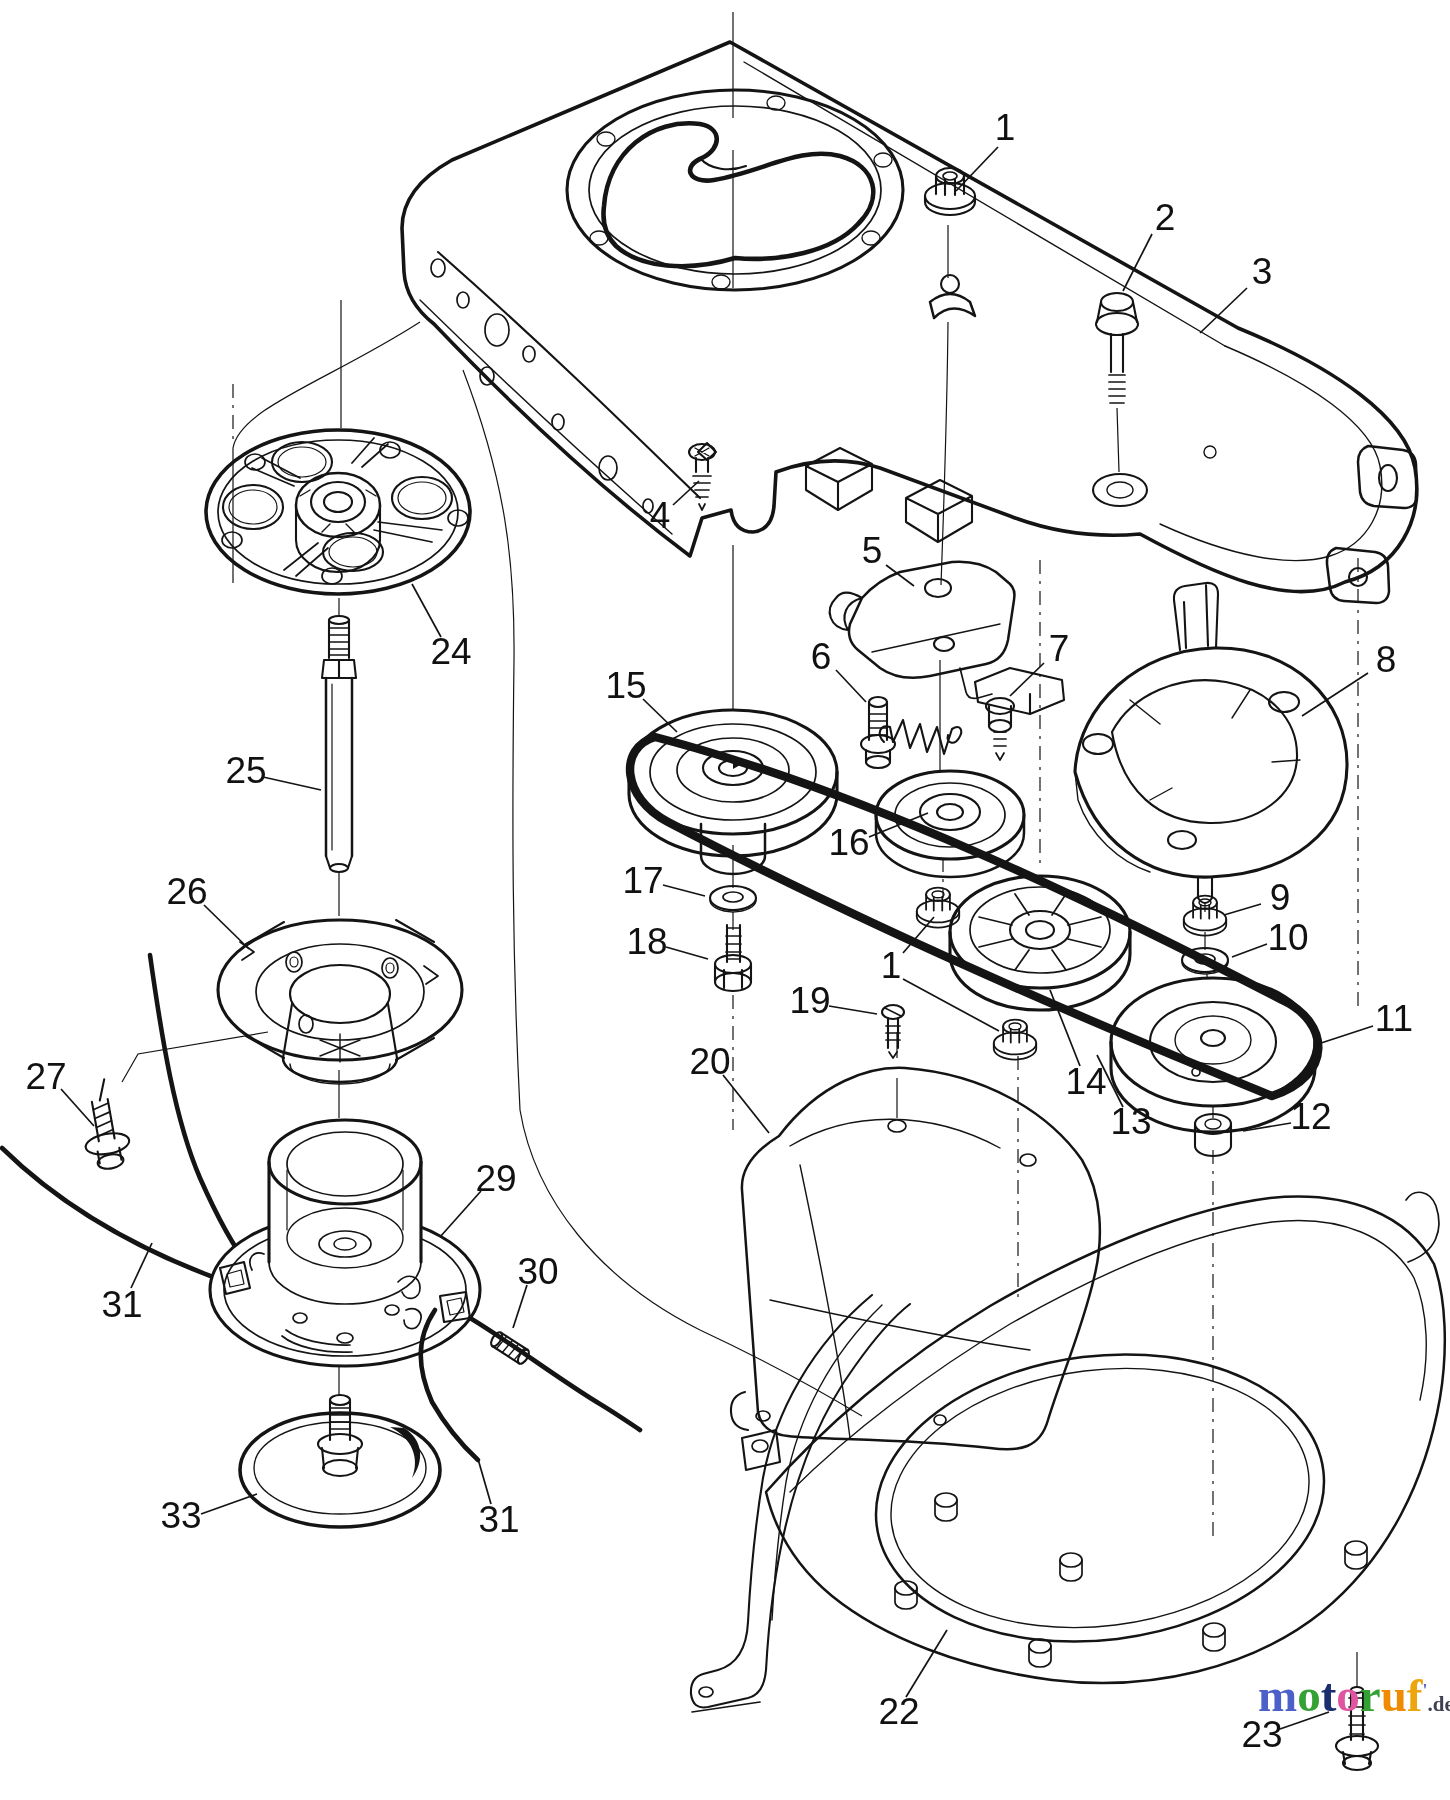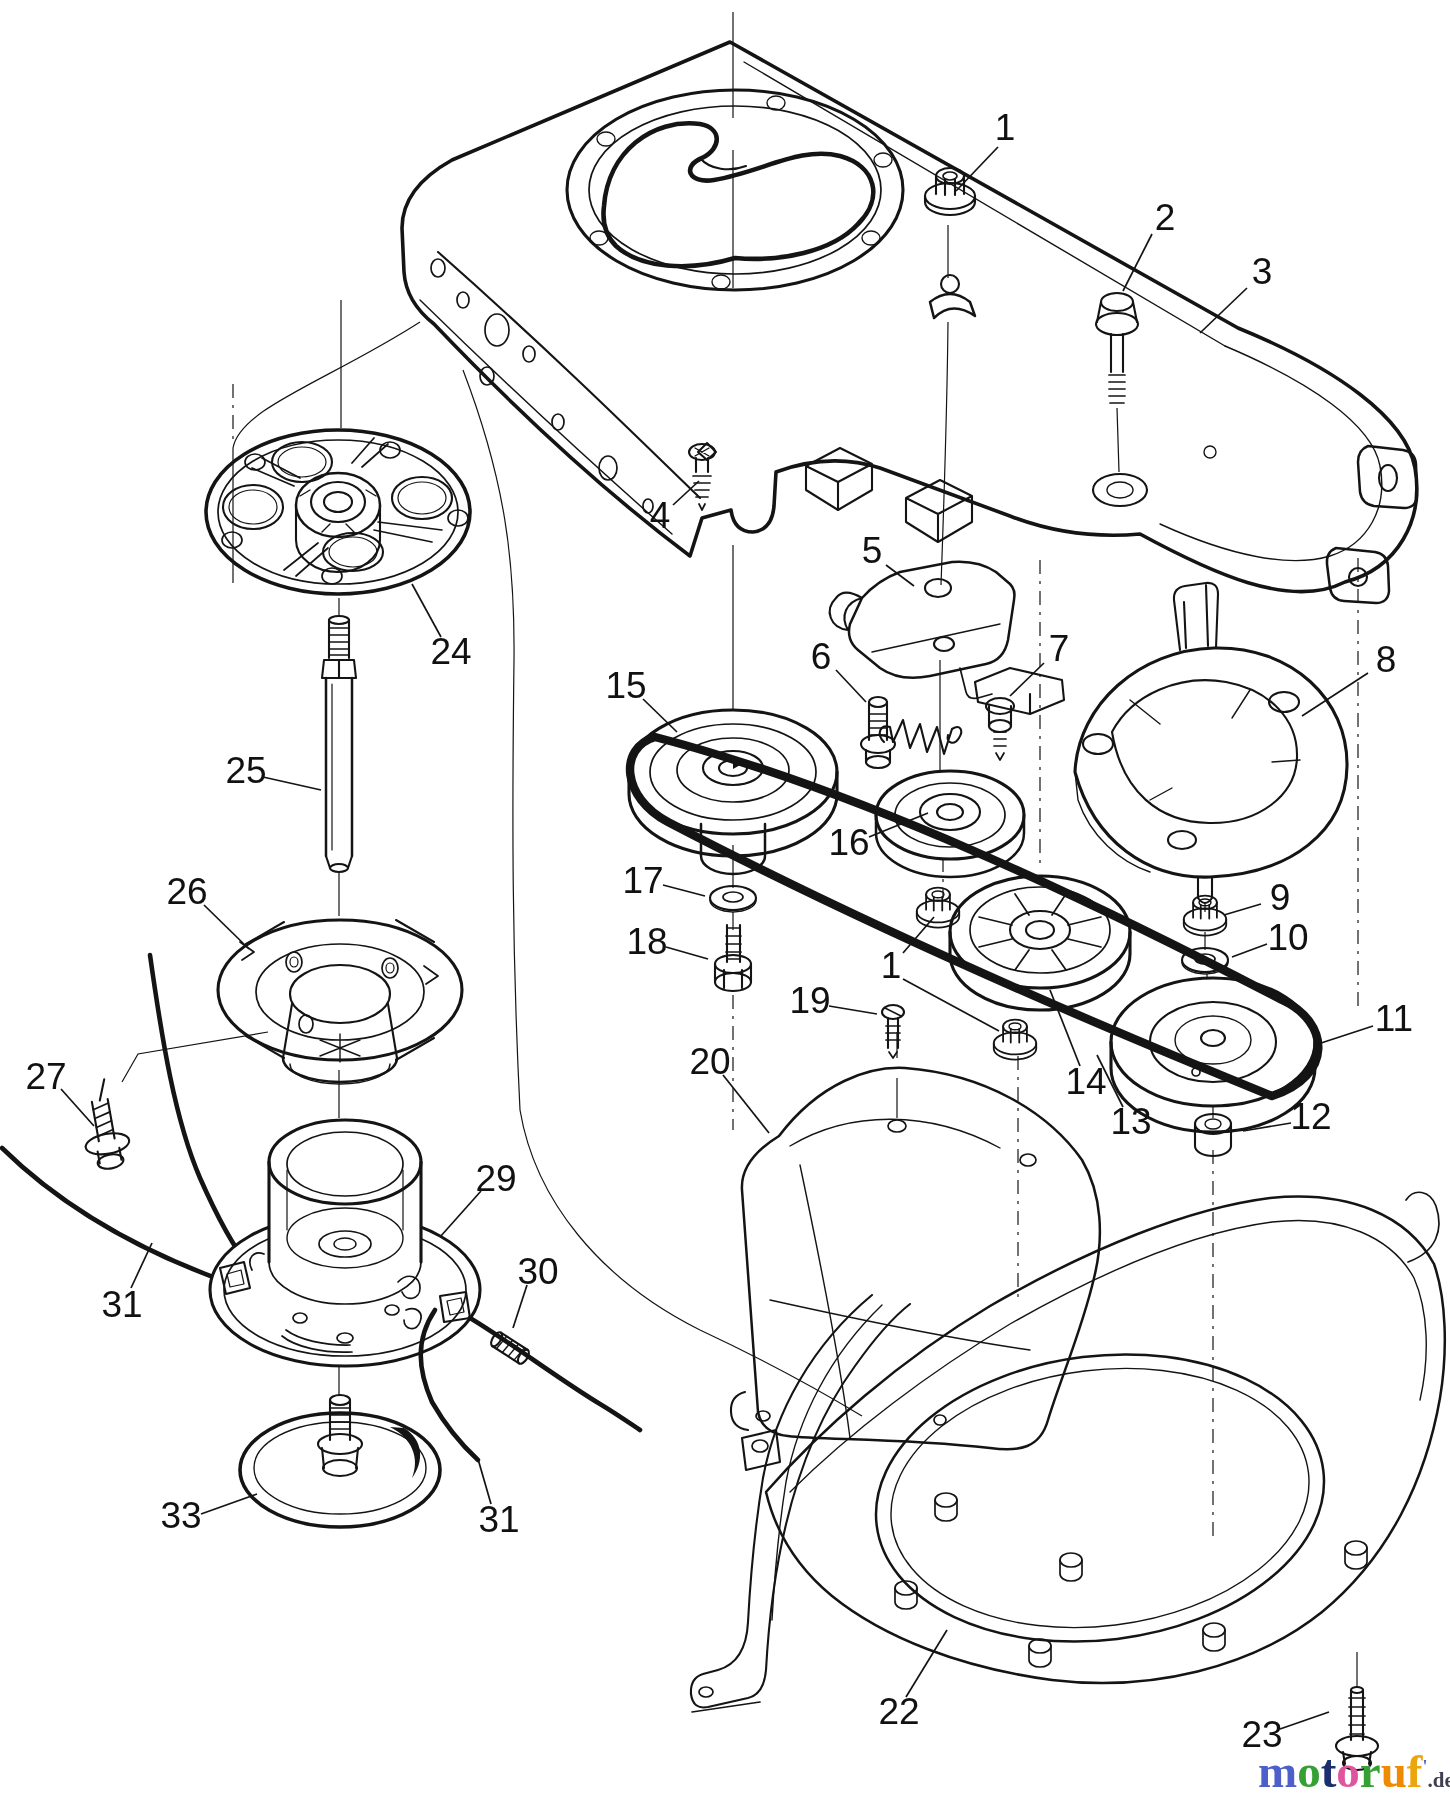--- a/index.html
+++ b/index.html
@@ -9,21 +9,21 @@
   svg *{vector-effect:none;}
   .ln{stroke:#141414;fill:none;stroke-linecap:round;stroke-linejoin:round;}
   .w1{stroke-width:1.2}.w13{stroke-width:1.4}.w16{stroke-width:1.7}.w2{stroke-width:2.1}
   .w24{stroke-width:2.5}.w3{stroke-width:3.1}.w35{stroke-width:3.6}.w45{stroke-width:4.6}
   .belt{stroke-width:8.5}.tline{stroke-width:4.6}
   .fw{fill:#ffffff;}
   .axis{stroke:#141414;stroke-width:1.2;fill:none;}
   .dash{stroke-dasharray:14 7 3 7;}
   .lead{stroke:#141414;stroke-width:1.7;fill:none;}
   text.callout{font-family:"Liberation Sans",sans-serif;font-size:37px;fill:#111;}
-  .wm{position:absolute;left:1258px;top:1748px;width:190px;text-align:right;
+  .wm{position:absolute;left:1258px;top:1672px;width:190px;text-align:right;
       font-family:"Liberation Serif","DejaVu Serif",serif;font-weight:bold;
       font-size:47px;letter-spacing:0px;line-height:1;white-space:nowrap;}
   .wm .suf{font-size:21px;font-weight:bold;}
   .wm .tick{font-size:18px;vertical-align:14px;}
 </style>
 </head>
 <body>
 
 <div class="page">
 <svg width="1450" height="1800" viewBox="0 0 1450 1800">

